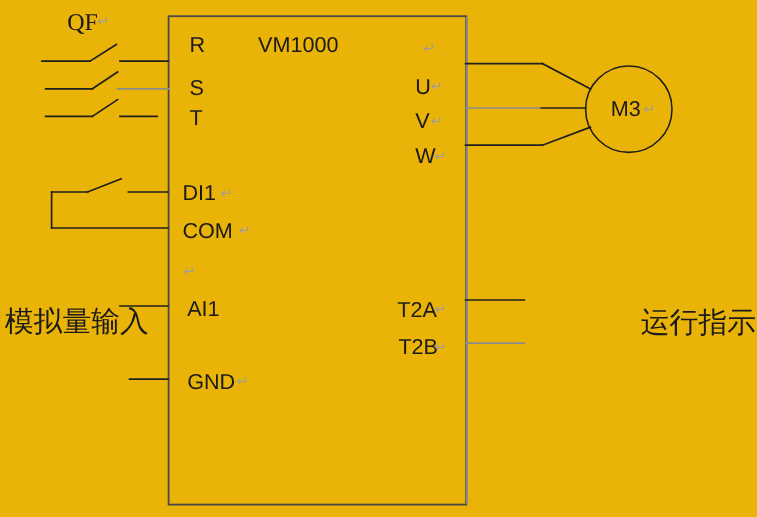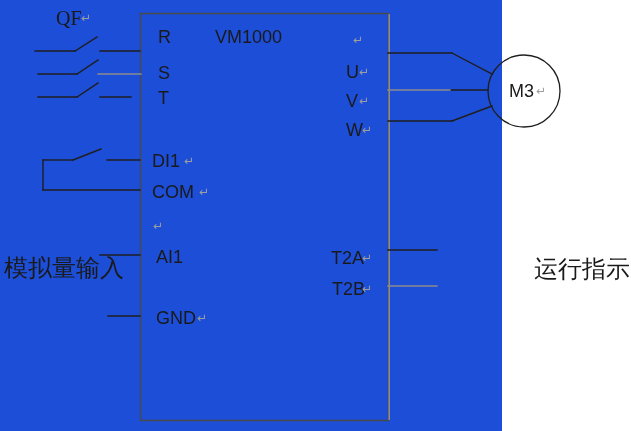--- a/index.html
+++ b/index.html
@@ -2,21 +2,21 @@
 <html><head>
 <meta charset="utf-8">
 <style>
   html,body{margin:0;padding:0;}
   body{
     width:631px;height:431px;
     background:#ffffff;
     overflow:hidden;
     font-family:"Liberation Sans","DejaVu Sans",sans-serif;
   }
-  .stage{position:relative;width:502px;height:431px;background:#1d4ed8;}
+  .stage{position:relative;width:631px;height:431px;background:#eab308;}
   svg{display:block;position:absolute;left:0;top:0;}
   .lbl{font-family:"Liberation Sans","DejaVu Sans",sans-serif;font-size:18px;}
   .cjk{font-family:"Liberation Serif","DejaVu Serif",serif;font-size:24px;}
   .qf{font-family:"Liberation Serif","DejaVu Serif",serif;font-size:20px;}
   .pil{font-family:"DejaVu Sans",sans-serif;font-size:12px;}
 </style>
 </head>
 <body>
 
 <div class="stage">

